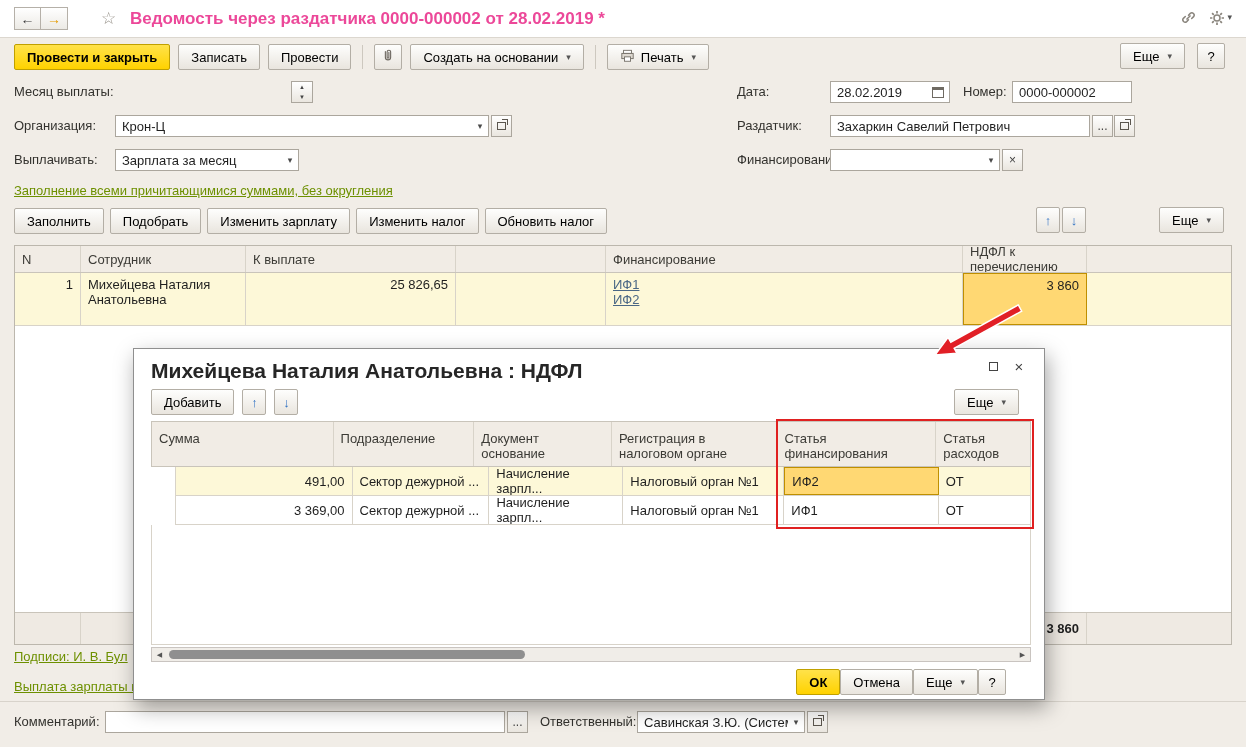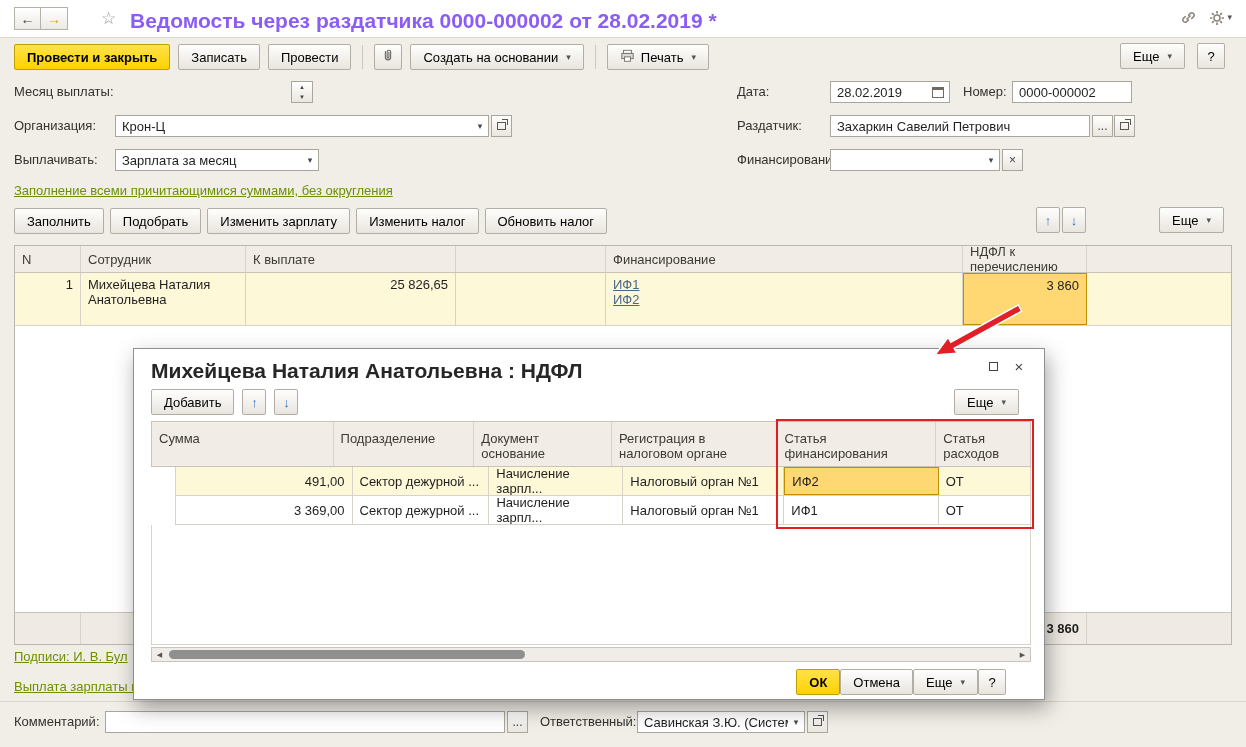--- a/index.html
+++ b/index.html
@@ -7,21 +7,21 @@
   .screen { position:relative; width:1246px; height:747px; background:#f1ede7; overflow:hidden; }
 
   
   .titlebar { position:absolute; left:0; right:0; top:0; height:38px; background:#fff; border-bottom:1px solid #dcd7cf; }
   .navbtns { position:absolute; left:14px; top:7px; display:flex; }
   .navbtn { width:27px; height:23px; border:1px solid #b5b0a8; background:linear-gradient(#fff,#eceae5); display:flex; align-items:center; justify-content:center; font-size:14px; cursor:pointer; }
   .navbtn + .navbtn { border-left:none; }
   .back-arrow { color:#3a3a3a; font-weight:bold; }
   .fwd-arrow { color:#e59b00; font-weight:bold; }
   .star { position:absolute; left:101px; top:8px; font-size:17px; color:#9a958d; }
-  .doc-title { position:absolute; left:130px; top:9px; font-size:21px; font-weight:bold; color:#8b5cf6; white-space:nowrap; }
+  .doc-title { position:absolute; left:130px; top:9px; font-size:17px; font-weight:bold; color:#ec4899; white-space:nowrap; }
   .tb-icons { position:absolute; right:14px; top:9px; display:flex; gap:12px; align-items:center; }
   .tb-icons .ico { display:flex; align-items:center; cursor:pointer; color:#777; }
 
   
   .btn { display:inline-flex; align-items:center; justify-content:center; gap:6px; height:26px; padding:0 12px; background:linear-gradient(#fefefd,#e9e5de); border:1px solid #b3aea5; border-radius:2px; font-size:13px; white-space:nowrap; cursor:pointer; }
   .btn.yellow { background:linear-gradient(#ffe24a,#ffd200); border-color:#c0a000; font-weight:bold; }
   .caret { font-size:9px; color:#555; margin-left:2px; line-height:1; }
   .sep { width:1px; height:24px; background:#cdc8bf; margin:0 3px; align-self:center; }
   .qbtn { width:28px; padding:0; }
   .arrbtn { width:24px; padding:0; font-size:13px; color:#2c6fc2; font-weight:bold; }
@@ -183,21 +183,21 @@
   <div class="lbl" style="left:737px;top:115px;">Раздатчик:</div>
   <div class="field" style="left:830px;top:115px;width:260px;">
     <div class="val">Захаркин Савелий Петрович</div>
   </div>
   <div class="ibtn" style="left:1092px;top:115px;">...</div>
   <div class="ibtn" style="left:1114px;top:115px;">
       <span class="openico"></span>
     </div>
 
   <div class="lbl" style="left:14px;top:149px;">Выплачивать:</div>
-  <div class="field" style="left:115px;top:149px;width:204px;">
+  <div class="field" style="left:115px;top:149px;width:184px;">
     <div class="val">Зарплата за месяц</div>
     <div class="dd">▾</div>
   </div>
 
   <div class="lbl" style="left:737px;top:149px;">Финансирование:</div>
   <div class="field" style="left:830px;top:149px;width:170px;">
     <div class="val"></div>
     <div class="dd">▾</div>
   </div>
   <div class="ibtn" style="left:1002px;top:149px;">×</div>

